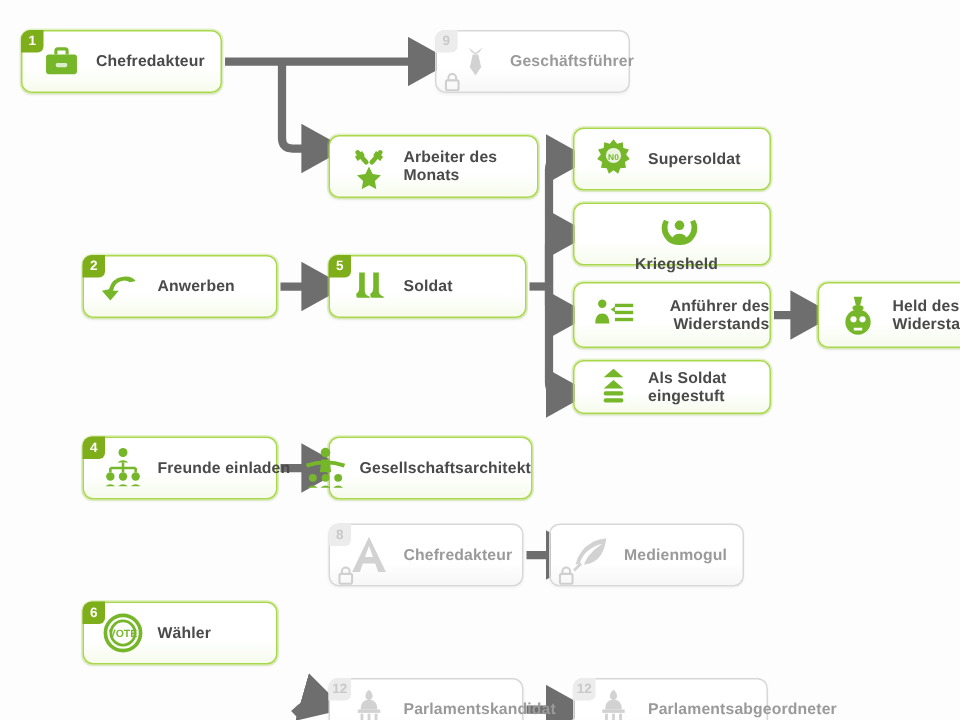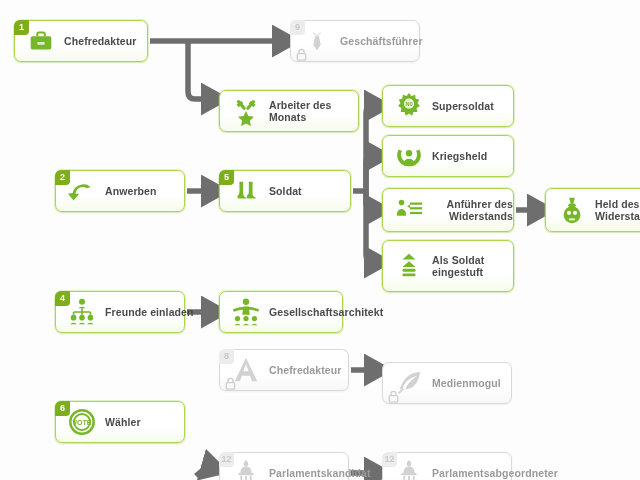--- a/index.html
+++ b/index.html
@@ -178,21 +178,21 @@
       <div class="node unlocked" style="left: 382px; top: 85px; width: 132px; height: 42px; text-align: right;">
         <span class="icon-wrap">
           <svg width="30" height="30" viewBox="0 0 32 32">
             <path d="M16 2 l2.6 3.2 4-1.2.4 4.1 4 1.1-2 3.6 2.6 3.2-3.5 2.2.8 4.1-4.1.2-1.5 3.9-3.3-2.4-3.3 2.4-1.5-3.9-4.1-.2.8-4.1-3.5-2.2 2.6-3.2-2-3.6 4-1.1.4-4.1 4 1.2Z" fill="#76b72a"></path>
             <circle cx="16" cy="13.5" r="5.4" fill="#ffffff" opacity=".85"></circle>
             <text x="16" y="16.4" font-size="6" text-anchor="middle" fill="#76b72a" font-family="Liberation Sans, sans-serif" font-weight="bold">N0</text>
           </svg>
         </span>
         <span class="label">Supersoldat</span>
       </div>
-      <div class="node unlocked" style="left: 382px; top: 135px; width: 132px; height: 42px;">
+      <div class="node unlocked" style="left: 382px; top: 135px; width: 132px; height: 42px; flex-direction: column;">
         <span class="icon-wrap">
           <svg width="30" height="30" viewBox="0 0 32 32">
             <path d="M5 9 a12 12 0 0 0 11 18 a12 12 0 0 0 11-18 l-3.4 1.4 a9 9 0 0 1-7.6 13 a9 9 0 0 1-7.6-13 Z" fill="#76b72a"></path>
             <circle cx="16" cy="13" r="3.4" fill="#76b72a"></circle>
             <path d="M10.5 25 q0-6 5.5-6 q5.5 0 5.5 6 Z" fill="#76b72a"></path>
           </svg>
         </span>
         <span class="label">Kriegsheld</span>
       </div>
       <div class="node unlocked" style="left: 382px; top: 188px; width: 132px; height: 44px; text-align: right;">
@@ -214,21 +214,21 @@
             <path d="M13 3 h6 l-1.5 6 h-3 Z" fill="#76b72a"></path>
             <ellipse cx="16" cy="11" rx="4" ry="2.2" fill="#76b72a"></ellipse>
             <circle cx="16" cy="21" r="9" fill="#76b72a"></circle>
             <circle cx="12.8" cy="19" r="2.2" fill="#ffffff"></circle>
             <circle cx="19.2" cy="19" r="2.2" fill="#ffffff"></circle>
             <path d="M13 25 h6 v2 h-6 Z" fill="#ffffff"></path>
           </svg>
         </span>
         <span class="label two-line">Held des Widerstands</span>
       </div>
-      <div class="node unlocked" style="left: 382px; top: 240px; width: 132px; height: 52px;">
+      <div class="node unlocked" style="left: 382px; top: 240px; width: 132px; height: 36px;">
         <span class="icon-wrap">
           <svg width="30" height="30" viewBox="0 0 32 32">
             <path d="M16 3 l7 6 h-14 Z" fill="#76b72a"></path>
             <path d="M16 11 l7 6 h-14 Z" fill="#76b72a"></path>
             <rect x="9" y="19" width="14" height="3" rx="1.4" fill="#76b72a"></rect>
             <rect x="9" y="24" width="14" height="3" rx="1.4" fill="#76b72a"></rect>
           </svg>
         </span>
         <span class="label two-line">Als Soldat eingestuft</span>
       </div>
@@ -240,21 +240,21 @@
             <path d="M12 12 q4-3 8 0 Z" fill="#76b72a"></path>
             <path d="M16 12 v4 M7 16 h18 M7 16 v3 M16 16 v3 M25 16 v3" stroke="#76b72a" stroke-width="1.8" fill="none"></path>
             <circle cx="7" cy="22" r="3" fill="#76b72a"></circle>
             <circle cx="16" cy="22" r="3" fill="#76b72a"></circle>
             <circle cx="25" cy="22" r="3" fill="#76b72a"></circle>
             <path d="M3.5 29 q3.5-3 7 0 Z M12.5 29 q3.5-3 7 0 Z M21.5 29 q3.5-3 7 0 Z" fill="#76b72a"></path>
           </svg>
         </span>
         <span class="label">Freunde einladen</span>
       </div>
-      <div class="node unlocked" style="left: 219px; top: 291px; width: 124px; height: 42px;">
+      <div class="node unlocked" style="left: 219px; top: 291px; width: 136px; height: 42px; justify-content: flex-end;">
         <span class="icon-wrap">
           <svg width="30" height="30" viewBox="0 0 32 32">
             <circle cx="16" cy="5" r="3.4" fill="#76b72a"></circle>
             <path d="M2 13 q14-5 28 0 l-1 2.6 q-13-4.4-26 0 Z" fill="#76b72a"></path>
             <path d="M13 10 h6 l1 9 h-8 Z" fill="#76b72a"></path>
             <circle cx="7" cy="23" r="2.8" fill="#76b72a"></circle>
             <circle cx="16" cy="23" r="2.8" fill="#76b72a"></circle>
             <circle cx="25" cy="23" r="2.8" fill="#76b72a"></circle>
             <path d="M3.5 30 q3.5-3.2 7 0 Z M12.5 30 q3.5-3.2 7 0 Z M21.5 30 q3.5-3.2 7 0 Z" fill="#76b72a"></path>
           </svg>
@@ -269,21 +269,21 @@
           </svg>
           <span class="lockmark">
             <svg viewBox="0 0 12 14" width="11" height="13">
               <path d="M3.2 6 V4.2 a2.8 2.8 0 0 1 5.6 0 V6" fill="none" stroke="#cfcfcf" stroke-width="1.5"></path>
               <rect x="1.4" y="6" width="9.2" height="7.2" rx="1.3" fill="none" stroke="#cfcfcf" stroke-width="1.5"></rect>
             </svg>
           </span>
         </span>
         <span class="label">Chefredakteur</span>
       </div>
-      <div class="node locked" style="left: 382px; top: 349px; width: 130px; height: 42px; margin-top: 13px;">
+      <div class="node locked" style="left: 366px; top: 349px; width: 130px; height: 42px;">
         <span class="icon-wrap">
           <svg width="30" height="30" viewBox="0 0 32 32">
             <path d="M28 4 q-12 1-18 10 q-3 4-4 9 l3-1 q2-6 6-9 q5-4 10-5 q-6 4-10 9 q-2 3-3 6 l4-1 q10-3 12-18 Z" fill="#d2d2d2"></path>
             <path d="M5 27 l5-5" stroke="#d2d2d2" stroke-width="2" fill="none"></path>
           </svg>
           <span class="lockmark">
             <svg viewBox="0 0 12 14" width="11" height="13">
               <path d="M3.2 6 V4.2 a2.8 2.8 0 0 1 5.6 0 V6" fill="none" stroke="#cfcfcf" stroke-width="1.5"></path>
               <rect x="1.4" y="6" width="9.2" height="7.2" rx="1.3" fill="none" stroke="#cfcfcf" stroke-width="1.5"></rect>
             </svg>

